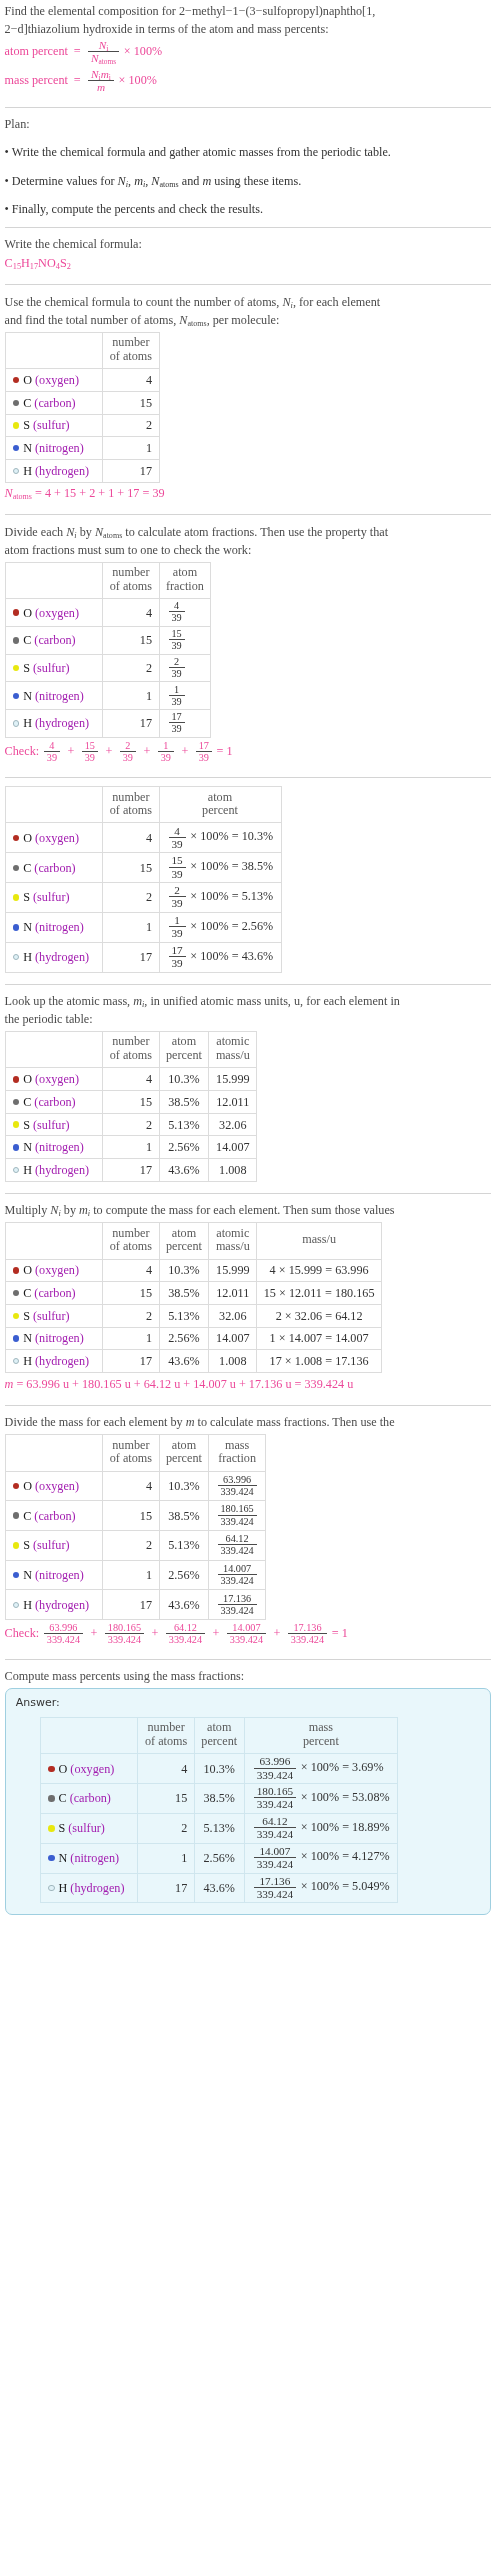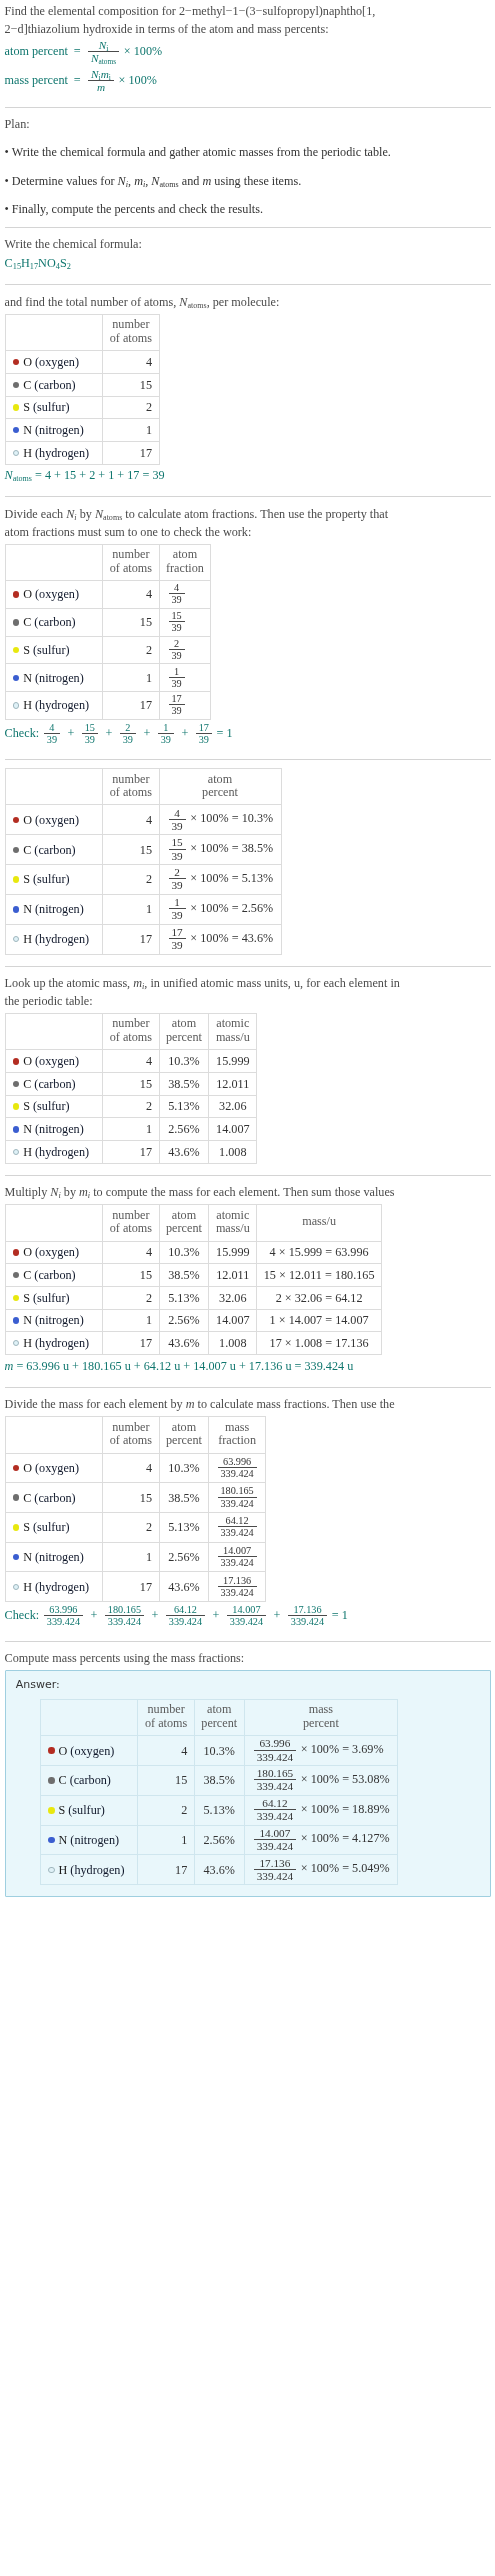--- a/index.html
+++ b/index.html
@@ -26,21 +26,21 @@
   }
   .prose.dark { color: #333; margin-top: 12px; }
   .hr {
     border: 0;
     border-top: 0.9px solid #d4d4d4;
     margin: 7.4px 0 8.3px 0;
     height: 0;
   }
   .eqline {
     margin: 2.8px 0 3.7px 0;
-    color: #0f766e;
+    color: #ec4899;
     font-size: 12.2px;
     white-space: nowrap;
   }
   .bullet { margin: 0.9px 0 0.9px 0; color: #333; }
   .bullet .dot { margin-right: 2.8px; }
 
   i.var { font-style: italic; font-family: "Liberation Serif", serif; }
   sub { font-size: 0.68em; vertical-align: -0.28em; line-height: 0; }
   .txtsub { font-size: 0.66em; vertical-align: -0.26em; font-style: normal; line-height: 0; }
 
@@ -90,33 +90,33 @@
     text-align: left;
     white-space: nowrap;
     padding-left: 7.4px;
     padding-right: 13px;
   }
   table.etable td.num { text-align: right; white-space: nowrap; }
   table.etable td.ctr { text-align: center; white-space: nowrap; }
   table.etable td.expr { text-align: left; white-space: nowrap; padding: 1.8px 7.4px; }
 
   .sym { color: #1a1a1a; font-weight: normal; }
-  .ename { color: #0f172a; }
+  .ename { color: #a21caf; }
   .cdot {
     display: inline-block;
     width: 6.5px; height: 6.5px;
     border-radius: 50%;
     margin-right: 3.7px;
     vertical-align: 0.05em;
   }
 
   .answer-box {
     border: 0.9px solid #9fcfe0;
     background: #e9f7fb;
-    border-radius: 1px;
+    border-radius: 7px;
     padding: 6.5px 8.3px 9.2px 8.3px;
     margin: 3.7px 0 1.8px 0;
   }
   .answer-label {
     font-family: "DejaVu Sans", "Liberation Sans", sans-serif;
     font-size: 11px;
     color: #333;
     margin: 0 0 6.5px 1.8px;
   }
   .answer-box table.etable { margin-left: 26px; }
@@ -177,20 +177,23 @@
   <hr class="hr">
 
   <div class="section">
     <div class="prose">Write the chemical formula:</div>
     <div class="eqline" id="chemical-formula"><span>C<sub>15</sub></span><span>H<sub>17</sub></span><span>N</span><span>O<sub>4</sub></span><span>S<sub>2</sub></span></div>
   </div>
 
   <hr class="hr">
 
   <div class="section">
+    <div class="prose">
+      Use the chemical formula to count the number of atoms, <i class="var">N<sub>i</sub></i>, for each element
+    </div>
     <div class="prose">
       and find the total number of atoms, <i class="var">N<span class="txtsub">atoms</span></i>, per molecule:
     </div>
     <table class="etable">
       <thead>
         <tr>
           <th class="corner"></th>
           <th>
             <span>number</span><br>
             <span>of atoms</span>

